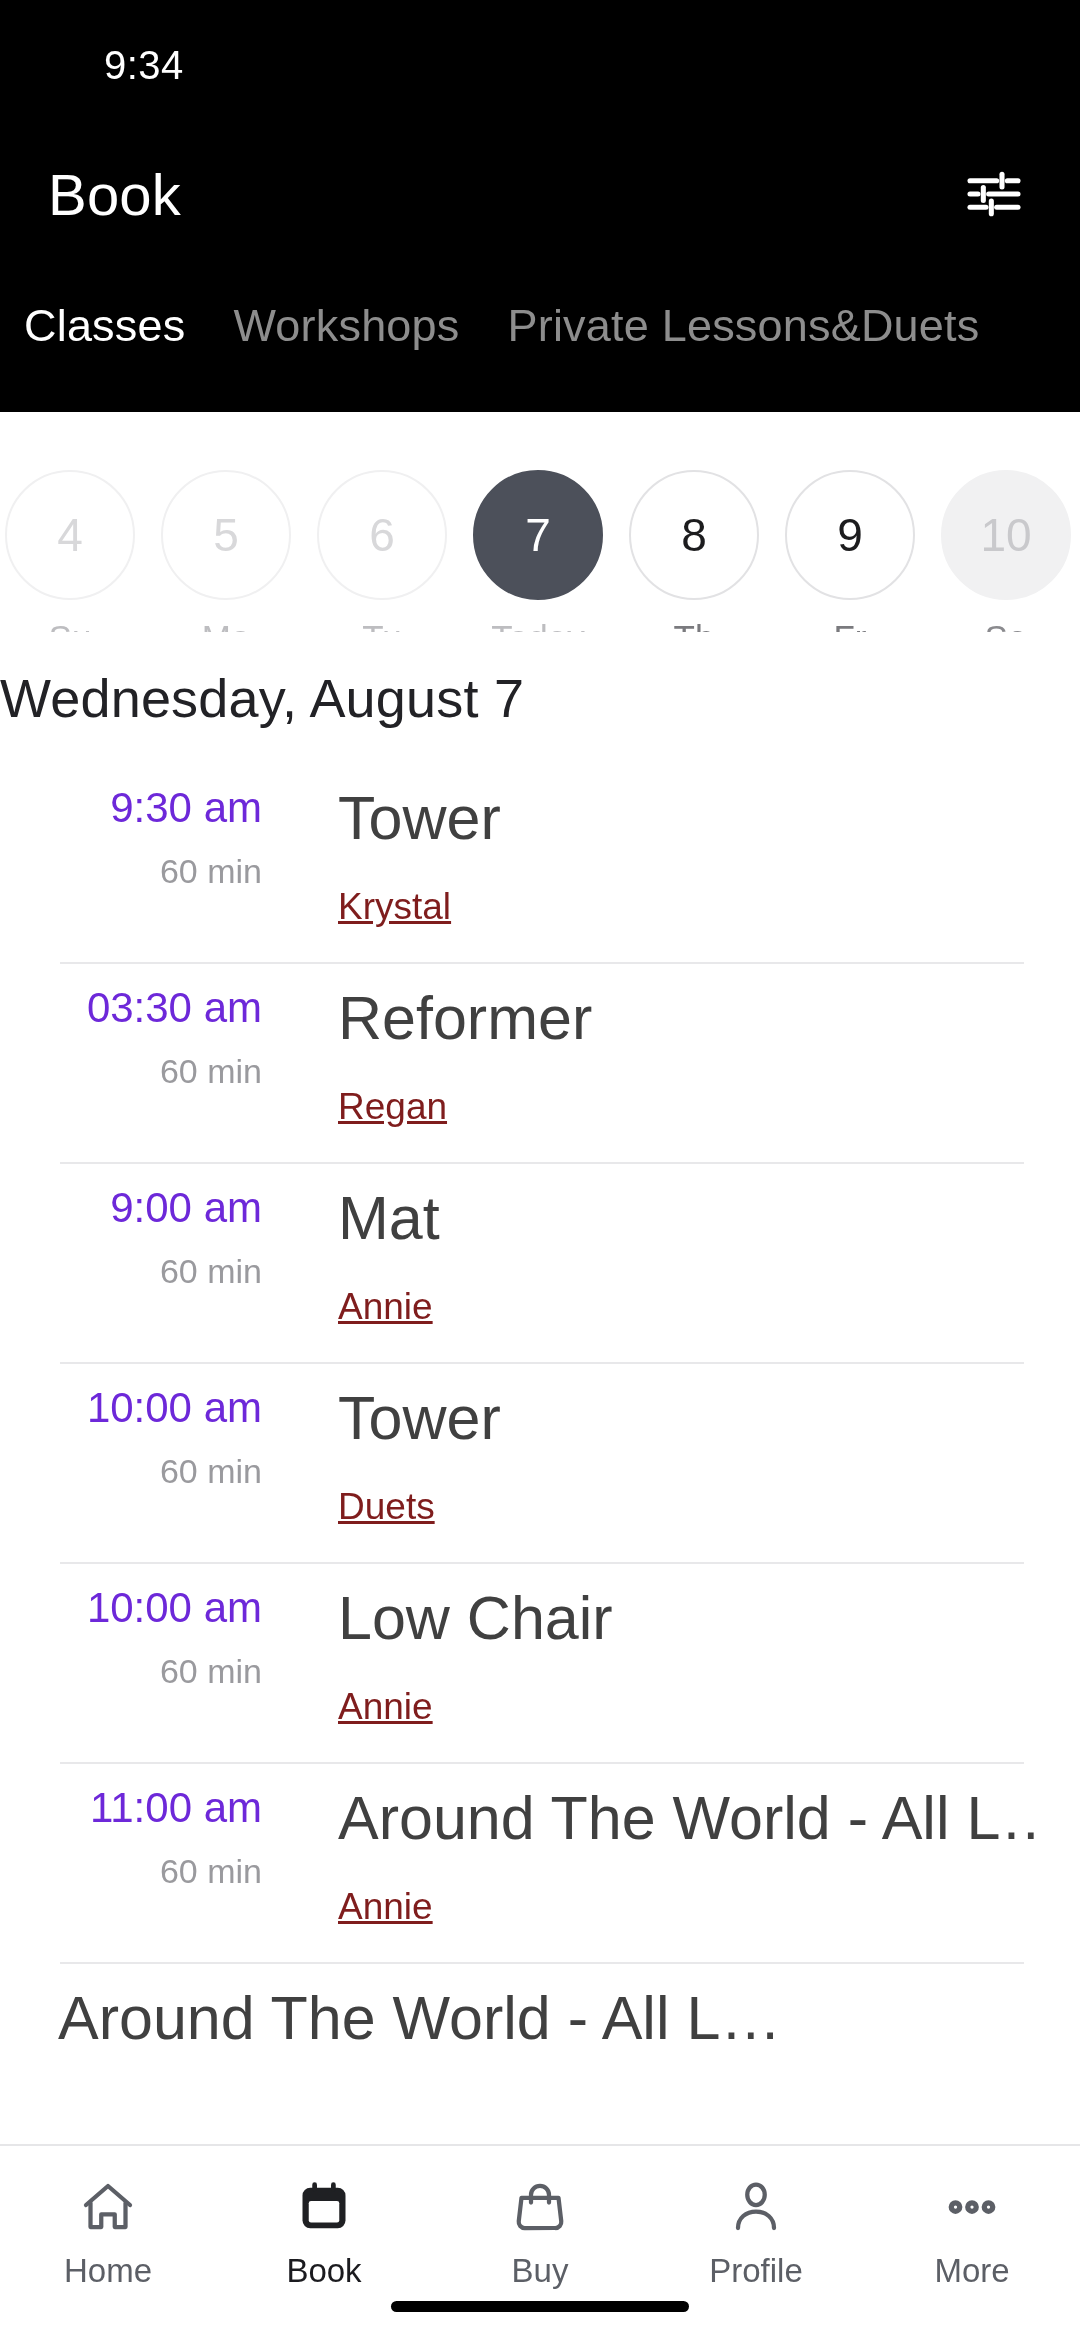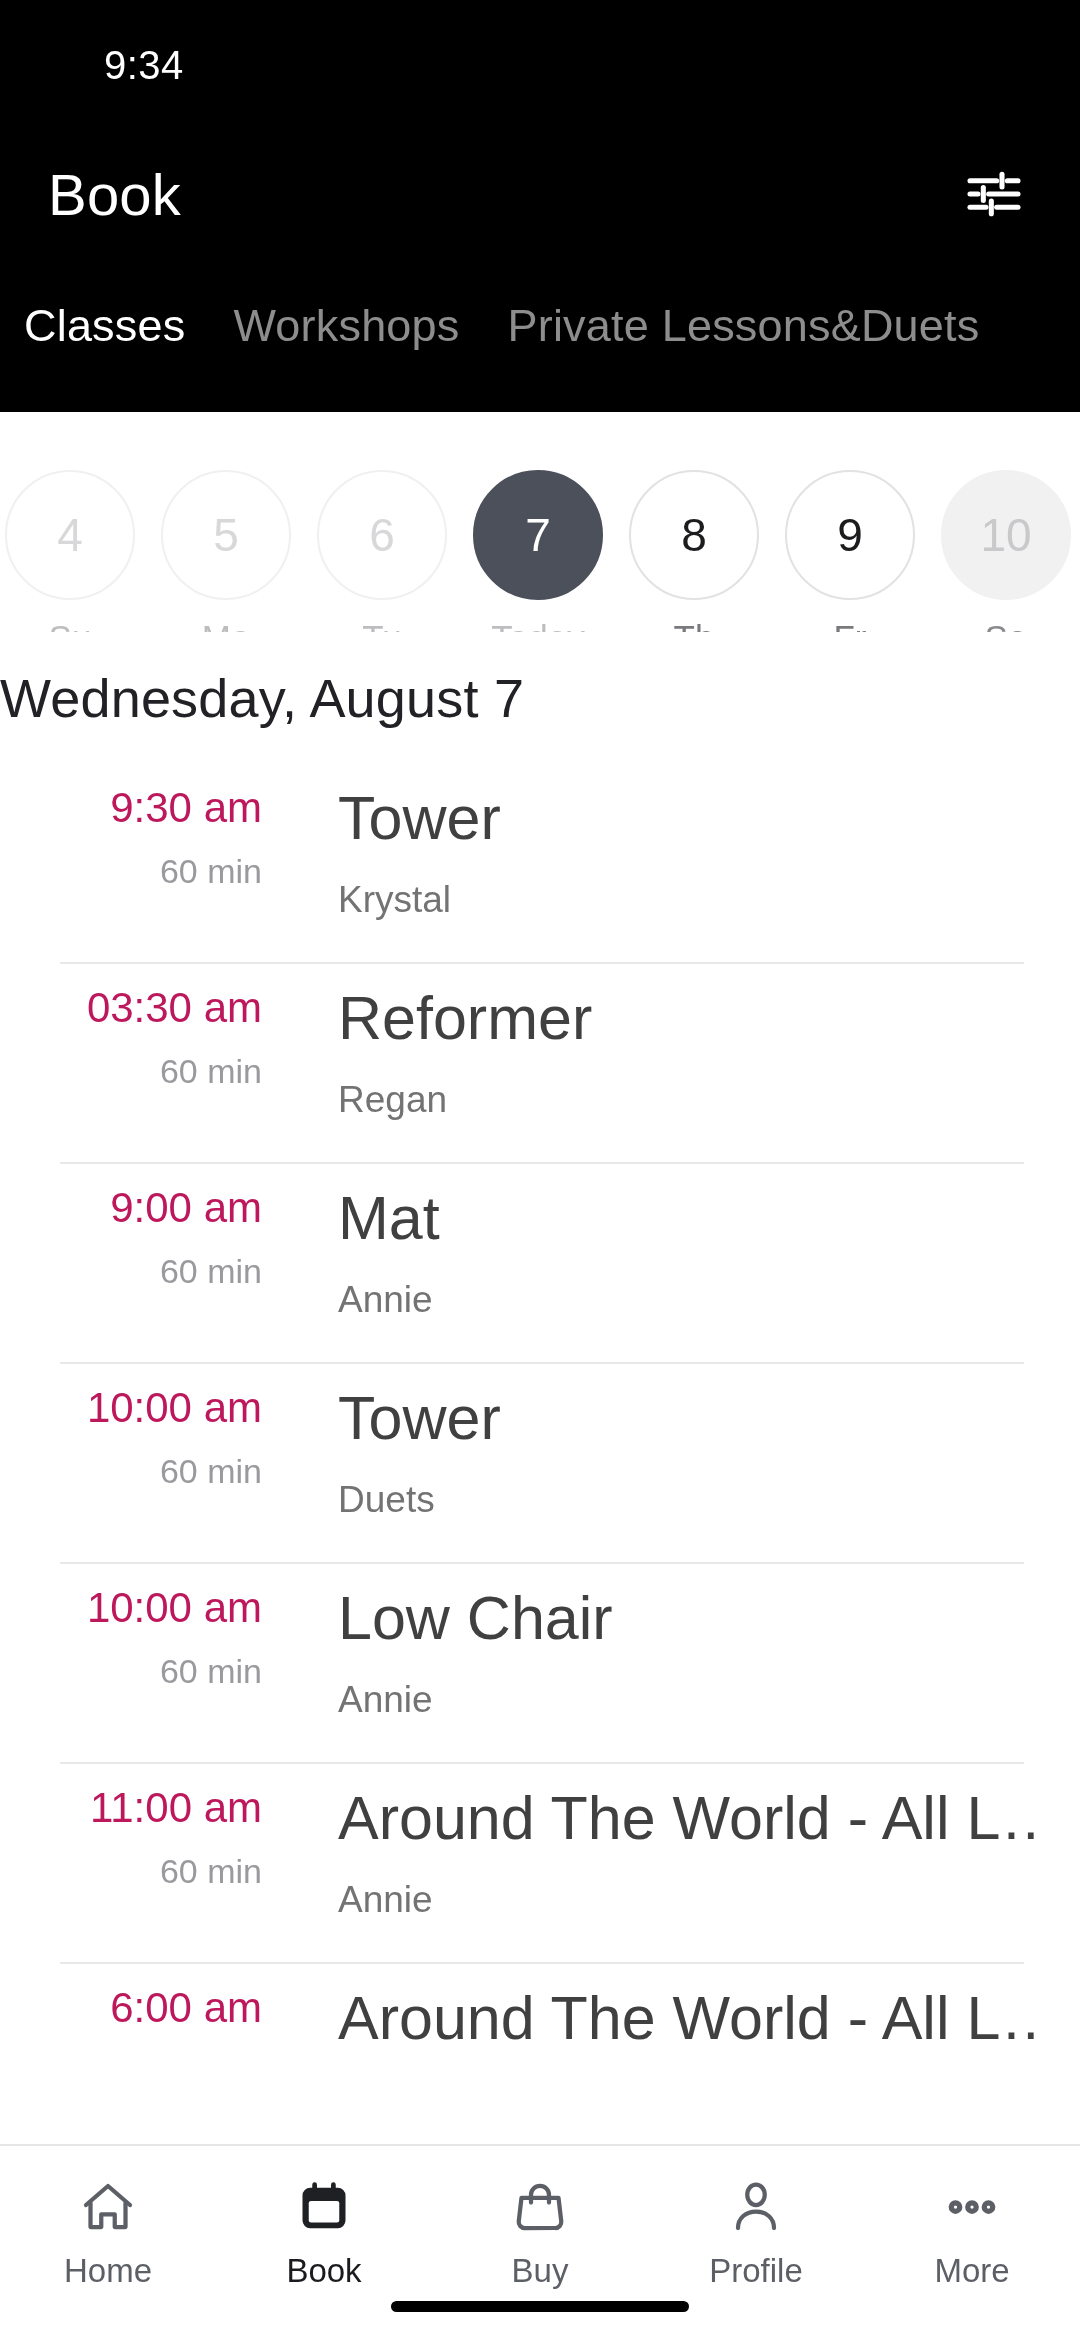--- a/index.html
+++ b/index.html
@@ -146,21 +146,21 @@
   }
   .timecol {
     width:280px;
     flex:0 0 280px;
     display:flex; flex-direction:column;
     align-items:flex-end;
     padding-right:18px;
   }
   .timecol .time {
     font-size:42px;
-    color:#be185d;
+    color:#6d28d9;
     line-height:1.05;
   }
   .timecol .dur {
     margin-top:22px;
     font-size:34px;
     color:#9a9a9e;
   }
   .infocol {
     flex:1 1 auto;
     min-width:0;
@@ -168,23 +168,24 @@
     padding-right:40px;
   }
   .infocol .name {
     font-size:61px;
     color:#404040;
     line-height:1.08;
     white-space:nowrap;
     overflow:hidden;
   }
   .infocol .instructor {
-    margin-top:27px;
+    margin-top:34px;
     font-size:37px;
-    color:#737373;
+    color:#7f1d1d;
+    text-decoration:underline;
   }
 
   
   .bottomnav {
     position:absolute;
     left:0; right:0; bottom:0;
     height:196px;
     background:#ffffff;
     border-top:2px solid #e6e6e8;
     display:flex;
@@ -358,24 +359,20 @@
         <div class="time">11:00 am</div>
         <div class="dur">60 min</div>
       </div>
       <div class="infocol">
         <div class="name">Around The World - All L…</div>
         <div class="instructor">Annie</div>
       </div>
     </div>
 
     <div class="classrow">
-      <div class="timecol">
-        <div class="time">6:00 am</div>
-        <div class="dur"></div>
-      </div>
       <div class="infocol">
         <div class="name">Around The World - All L…</div>
         <div class="instructor"></div>
       </div>
     </div>
 
   </div>
 
   <div class="bottomnav">
 

